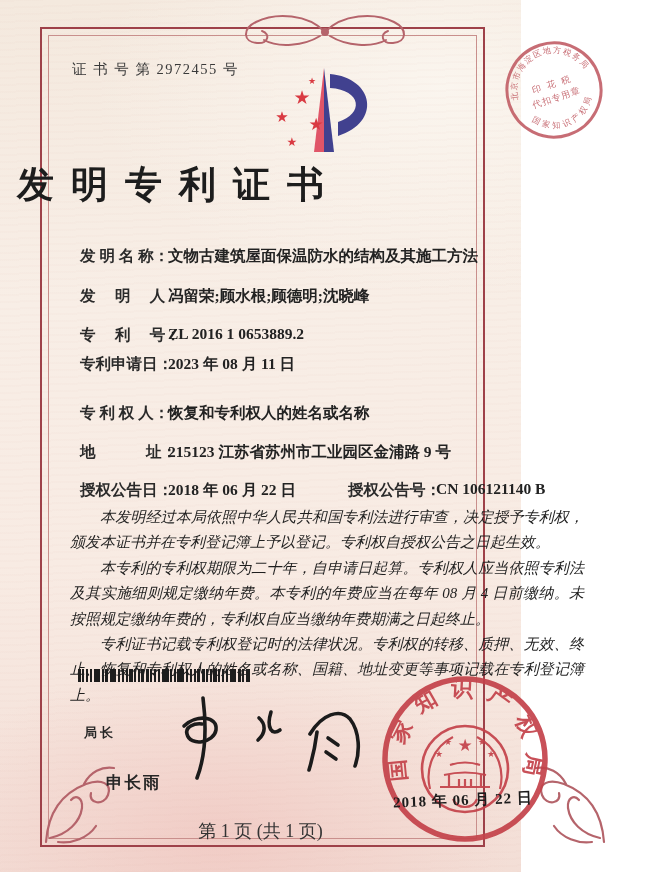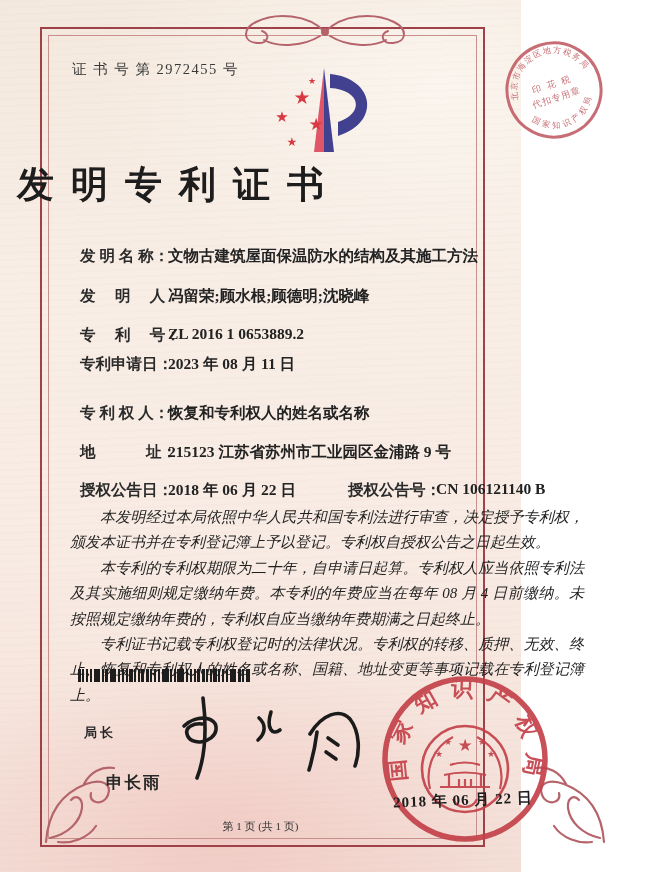--- a/index.html
+++ b/index.html
@@ -41,21 +41,21 @@
   .director-title{position:absolute;left:84px;top:724px;font-size:13px;font-weight:600;letter-spacing:3px;}
   .director-name{position:absolute;left:84px;top:772px;font-size:16.5px;font-weight:600;letter-spacing:2px;margin-left:22px;}
   .signature{position:absolute;left:158px;top:686px;}
   
   .big-seal{position:absolute;left:378px;top:672px;}
   .seal-date{position:absolute;left:374px;top:791px;width:178px;text-align:center;font-size:15px;
     font-weight:600;color:#1c1c1c;transform:rotate(-2deg);letter-spacing:1px;}
   .tax-stamp{position:absolute;left:494px;top:30px;opacity:.88;}
   .logo{position:absolute;left:272px;top:58px;}
   
-  .page-footer{position:absolute;left:0;right:0;top:819px;text-align:center;font-size:11px;color:#333;}
+  .page-footer{position:absolute;left:0;right:0;top:819px;text-align:center;font-size:18px;color:#333;}
 </style>
 </head>
 <body>
 
 <div class="page">
   <div class="texture"></div>
 
   <div class="frame-outer"></div>
   <div class="frame-inner"></div>
 

